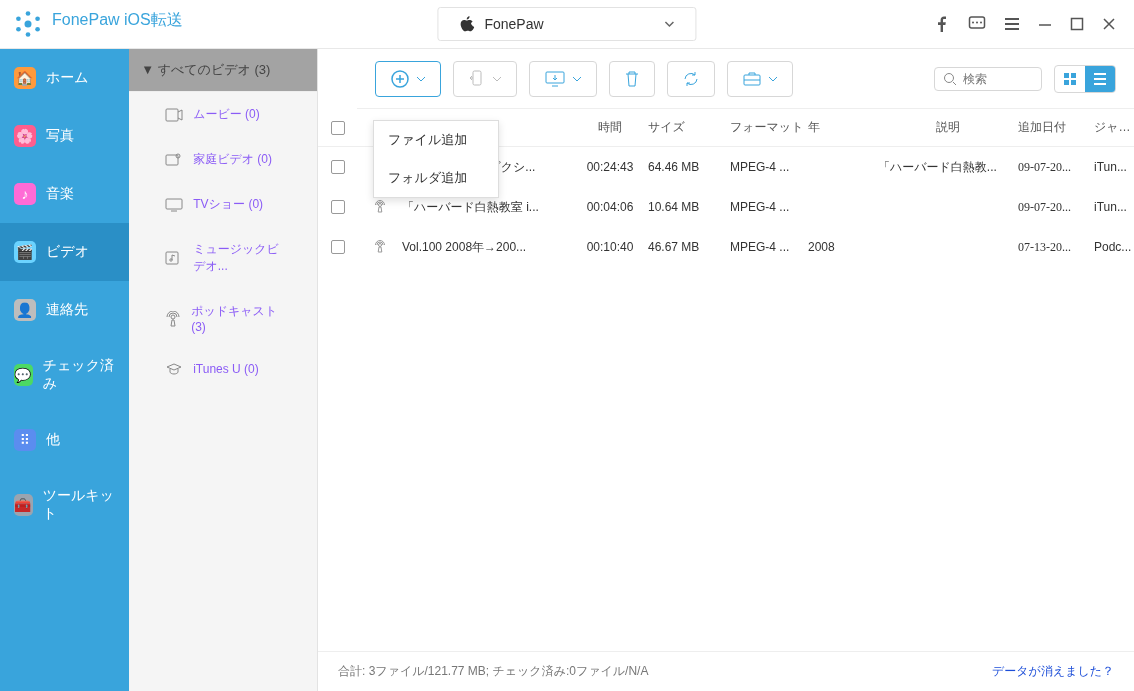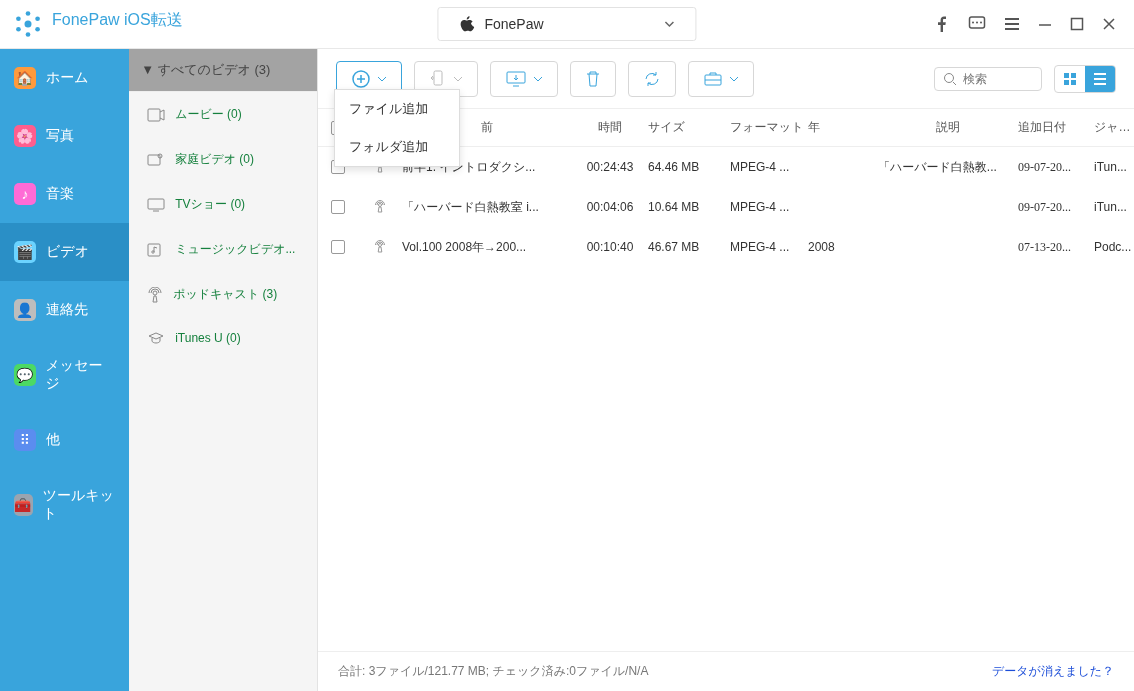--- a/index.html
+++ b/index.html
@@ -14,35 +14,35 @@
 .win-ctrl span { cursor: pointer; color: #555; display: inline-flex; }
 
 .app { display: flex; height: 642px; }
 .sidebar { width: 130px; background: #39a4dc; color: #fff; display: flex; flex-direction: column; }
 .side-item { display: flex; align-items: center; gap: 10px; padding: 18px 14px; font-size: 14px; cursor: pointer; }
 .side-item.active { background: #2a8fc6; }
 .side-icon { width: 22px; height: 22px; border-radius: 5px; display: inline-flex; align-items: center; justify-content: center; font-size: 14px; }
 
 .subpanel { width: 190px; background: #f5f5f5; border-right: 1px solid #e3e3e3; }
 .sub-head { padding: 12px 12px; font-size: 13px; color: #444; cursor: pointer; border-bottom: 1px solid #eee; background: #a3a3a3; }
-.sub-item { display: flex; align-items: center; gap: 10px; padding: 14px 18px; font-size: 12px; color: #15803d; cursor: pointer; }
+.sub-item { display: flex; align-items: center; gap: 10px; padding: 14px 36px; font-size: 12px; color: #8b5cf6; cursor: pointer; }
 .sub-item svg { flex-shrink: 0; }
 
 .main { flex: 1; display: flex; flex-direction: column; position: relative; }
-.toolbar { height: 60px; display: flex; align-items: center; padding: 0 18px; gap: 12px; border-bottom: 1px solid #eee; position: relative; }
+.toolbar { height: 60px; display: flex; align-items: center; padding: 0 18px; gap: 12px; border-bottom: 1px solid #eee; position: relative; margin-left: 39px; }
 .tbtn { height: 36px; border: 1px solid #d7d7d7; border-radius: 4px; background: #fff; display: inline-flex; align-items: center; justify-content: center; padding: 0 14px; color: #39a4dc; cursor: pointer; gap: 6px; }
 .tbtn.primary { border-color: #39a4dc; }
 .spacer { flex: 1; }
 .search { display: flex; align-items: center; border: 1px solid #d7d7d7; border-radius: 4px; padding: 4px 8px; gap: 6px; }
 .search input { border: none; outline: none; font-size: 12px; width: 70px; }
 .view-tgl { display: flex; border: 1px solid #d7d7d7; border-radius: 4px; overflow: hidden; }
 .view-tgl span { padding: 6px 8px; cursor: pointer; display: inline-flex; }
 .view-tgl span.on { background: #39a4dc; color: #fff; }
 
-.dropdown { position: absolute; top: 40px; left: 16px; background: #fff; border: 1px solid #ddd; box-shadow: 0 3px 8px rgba(0,0,0,.12); width: 126px; z-index: 10; }
+.dropdown { position: absolute; top: 71px; left: 16px; background: #fff; border: 1px solid #ddd; box-shadow: 0 3px 8px rgba(0,0,0,.12); width: 126px; z-index: 10; }
 .dropdown div { padding: 10px 14px; font-size: 13px; color: #333; cursor: pointer; }
 
 .thead { display: flex; height: 38px; align-items: center; border-bottom: 1px solid #eee; font-size: 12px; color: #555; }
 .col-chk { width: 40px; display: flex; justify-content: center; }
 .col-ico { width: 44px; display: flex; justify-content: center; }
 .col-name { width: 170px; overflow: hidden; text-overflow: ellipsis; white-space: nowrap; text-align: center; }
 .col-time { width: 76px; text-align: center; }
 .col-size { width: 82px; }
 .col-fmt  { width: 78px; text-align: left; overflow: hidden; text-overflow: ellipsis; white-space: nowrap; }
 .col-year { width: 70px; text-align: left; }
@@ -139,21 +139,21 @@
     <div class="side-item active">
         <span class="side-icon" style="background:#6bd3ff">🎬</span>
         <span>ビデオ</span>
       </div>
     <div class="side-item">
         <span class="side-icon" style="background:#bdbdbd">👤</span>
         <span>連絡先</span>
       </div>
     <div class="side-item">
         <span class="side-icon" style="background:#4cd964">💬</span>
-        <span>メッセージ</span>
+        <span>チェック済み</span>
       </div>
     <div class="side-item">
         <span class="side-icon" style="background:#5b8def">⠿</span>
         <span>他</span>
       </div>
     <div class="side-item">
         <span class="side-icon" style="background:#9aa4b0">🧰</span>
         <span>ツールキット</span>
       </div>
   </div>

